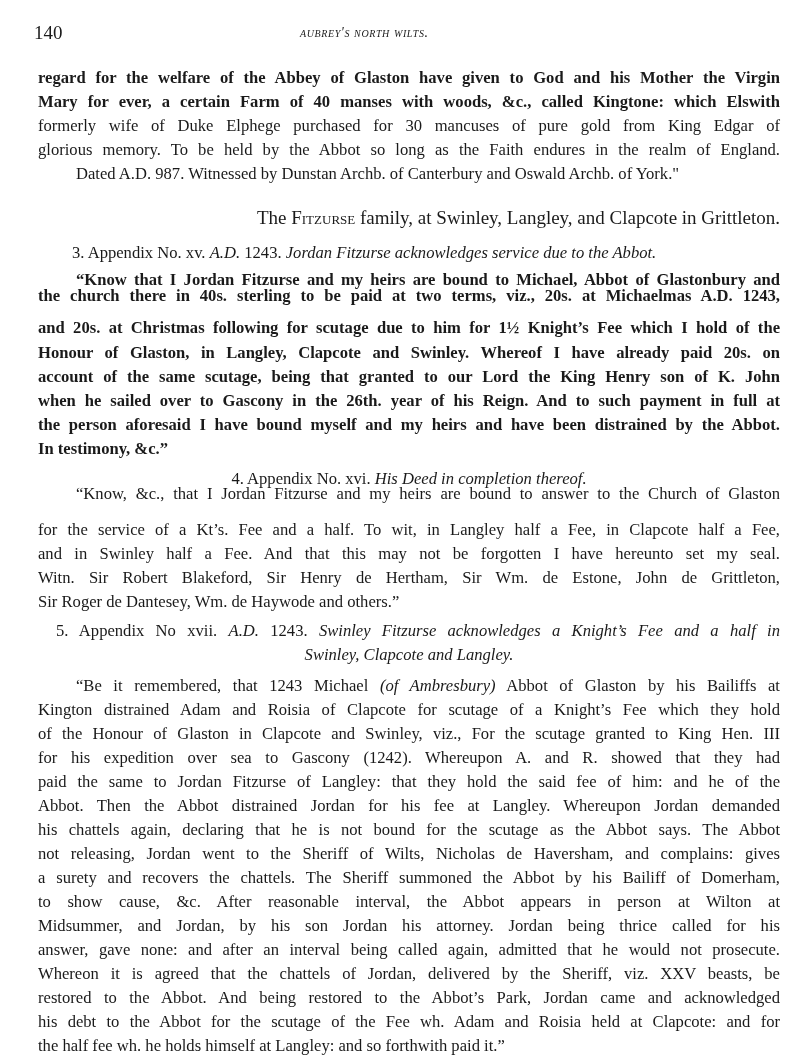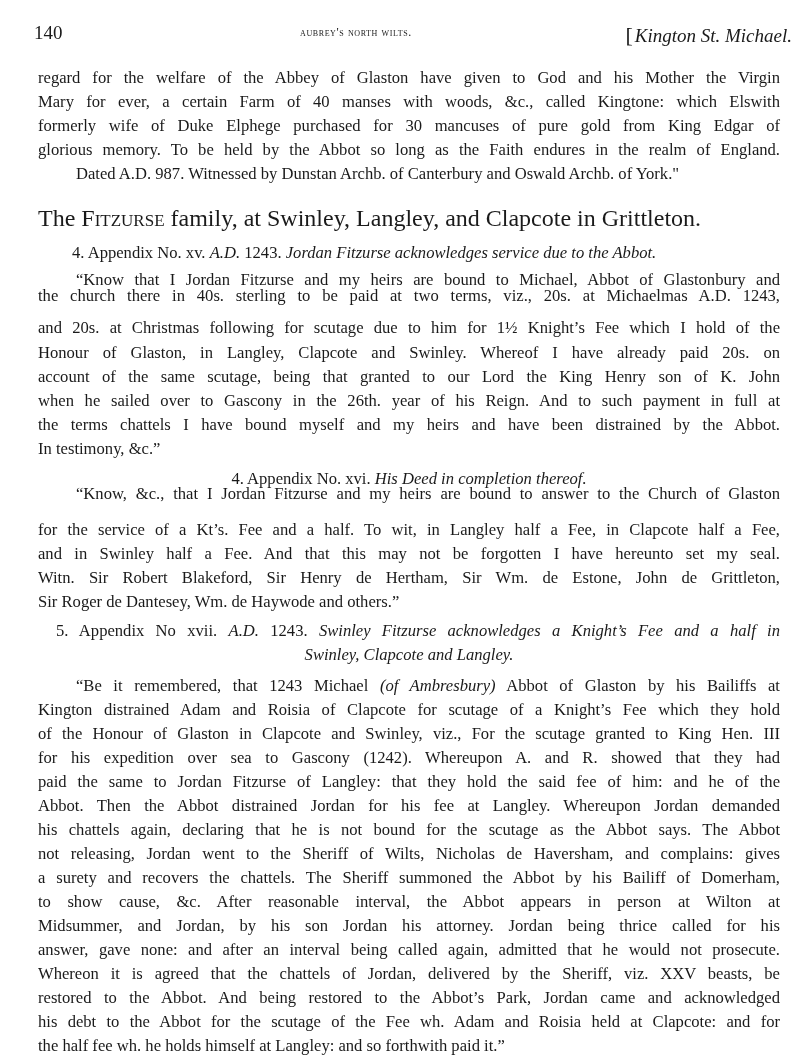--- a/index.html
+++ b/index.html
@@ -8,72 +8,71 @@
     font-family: "Liberation Serif", "DejaVu Serif", serif;
     color: #1a1a1a;
   }
   .page { position: absolute; left: 38px; top: 0; width: 742px; }
   .running-head {
     position: absolute; top: 22px; left: 0; width: 742px; height: 24px;
     font-size: 19px;
   }
   .running-head .pno { position: absolute; left: -4px; top: 0; }
   .running-head .title {
-    position: absolute; left: 262px; top: 3px; font-size: 12px; letter-spacing: 0.6px;
-    font-variant: small-caps; text-transform: lowercase;
+    position: absolute; left: 262px; top: 3px; font-size: 14px; letter-spacing: 0.6px;
+    font-variant: small-caps; text-transform: lowercase; font-style: italic;
   }
   .running-head .place { position: absolute; right: -12px; top: 0; font-style: italic; font-size: 19px; }
   .running-head .bracket { font-style: normal; font-size: 22px; margin-right: 2px; }
 
   .line {
     position: absolute; left: 0; width: 742px;
     font-size: 16.6px; line-height: 20px; white-space: nowrap;
     text-align: justify; text-align-last: justify;
   }
   .line.last { text-align-last: left; }
   .line.indent { padding-left: 38px; width: 704px; }
-  .line.bold { font-weight: normal; }
+  .line.bold { font-weight: bold; }
   .heading {
-    position: absolute; left: 0; width: 742px; text-align: left;
-    font-size: 24px; line-height: 24px; white-space: nowrap;
+    position: absolute; left: 0; width: 742px; text-align: right;
+    font-size: 19px; line-height: 24px; white-space: nowrap;
   }
   .heading .sc { font-variant: small-caps; }
   .sub {
     position: absolute; left: 0; width: 742px; text-align: center;
     font-size: 16.6px; line-height: 20px; white-space: nowrap;
   }
   .sub i, .line i { font-style: italic; }
 </style>
 </head>
 <body>
 
 <div class="page">
 
   <div class="running-head">
     <span class="pno">140</span>
     <span class="title">AUBREY'S NORTH WILTS.</span>
-    <span class="place"><span class="bracket">[</span><span>Kington St. Michael.</span></span>
   </div>
 
   <div class="line bold" style="top:68px">regard for the welfare of the Abbey of Glaston have given to God and his Mother the Virgin</div>
   <div class="line bold" style="top:92px">Mary for ever, a certain Farm of 40 manses with woods, &amp;c., called Kingtone: which Elswith</div>
   <div class="line" style="top:116px">formerly wife of Duke Elphege purchased for 30 mancuses of pure gold from King Edgar of</div>
   <div class="line" style="top:140px">glorious memory.   To be held by the Abbot so long as the Faith endures in the realm of England.</div>
   <div class="line indent last" style="top:164px">Dated A.D. 987.   Witnessed by Dunstan Archb. of Canterbury and Oswald Archb. of York."</div>
 
   <div class="heading" style="top:206px"><span>The </span><span class="sc">Fitzurse</span><span> family, at Swinley, Langley, and Clapcote in Grittleton.</span></div>
 
-  <div class="sub" style="top:243px; text-align:left; padding-left:34px;"><span>4. Appendix No. xv. </span><i>A.D.</i><span> 1243.   </span><i>Jordan Fitzurse acknowledges service due to the Abbot.</i></div>
+  <div class="sub" style="top:243px; text-align:left; padding-left:34px;"><span>3. Appendix No. xv. </span><i>A.D.</i><span> 1243.   </span><i>Jordan Fitzurse acknowledges service due to the Abbot.</i></div>
   <div class="line indent bold" style="top:270px">“Know that I Jordan Fitzurse and my heirs are bound to Michael, Abbot of Glastonbury and</div>
   <div class="line bold" style="top:286px">the church there in 40s. sterling to be paid at two terms, viz., 20s. at Michaelmas A.D. 1243,</div>
   <div class="line bold" style="top:318px">and 20s. at Christmas following for scutage due to him for 1½ Knight’s Fee which I hold of the</div>
   <div class="line bold" style="top:343px">Honour of Glaston, in Langley, Clapcote and Swinley.   Whereof I have already paid 20s. on</div>
   <div class="line bold" style="top:367px">account of the same scutage, being that granted to our Lord the King Henry son of K. John</div>
   <div class="line bold" style="top:391px">when he sailed over to Gascony in the 26th. year of his Reign.   And to such payment in full at</div>
-  <div class="line bold" style="top:415px">the terms chattels I have bound myself and my heirs and have been distrained by the Abbot.</div>
+  <div class="line bold" style="top:415px">the person aforesaid I have bound myself and my heirs and have been distrained by the Abbot.</div>
   <div class="line bold last" style="top:439px">In testimony, &amp;c.”</div>
 
   <div class="sub" style="top:469px"><span>4. Appendix No. xvi.   </span><i>His Deed in completion thereof.</i></div>
   <div class="line indent" style="top:484px">“Know, &amp;c., that I Jordan Fitzurse and my heirs are bound to answer to the Church of Glaston</div>
   <div class="line" style="top:520px">for the service of a Kt’s. Fee and a half.   To wit, in Langley half a Fee, in Clapcote half a Fee,</div>
   <div class="line" style="top:544px">and in Swinley half a Fee.   And that this may not be forgotten I have hereunto set my seal.</div>
   <div class="line" style="top:568px">Witn. Sir Robert Blakeford, Sir Henry de Hertham, Sir Wm. de Estone, John de Grittleton,</div>
   <div class="line last" style="top:592px">Sir Roger de Dantesey, Wm. de Haywode and others.”</div>
 
   <div class="sub" style="top:621px; text-align:justify; text-align-last:justify; padding-left:18px; width:724px;"><span>5. Appendix No xvii. </span><i>A.D.</i><span> 1243.   </span><i>Swinley Fitzurse acknowledges a Knight’s Fee and a half in</i></div>

